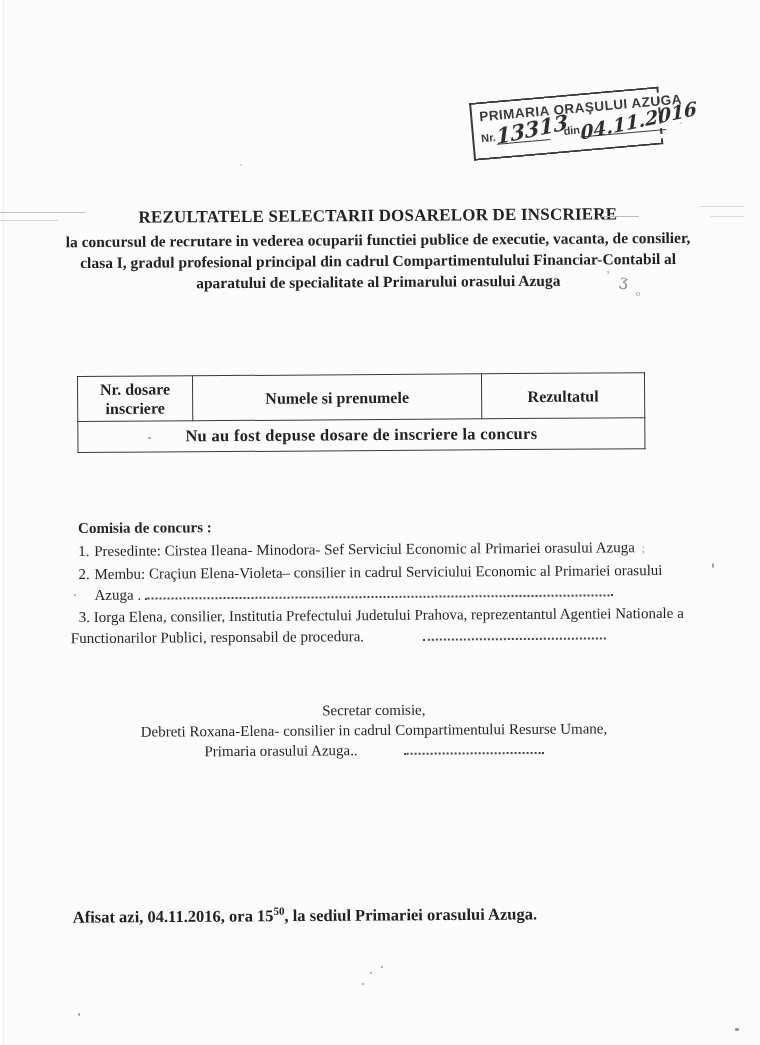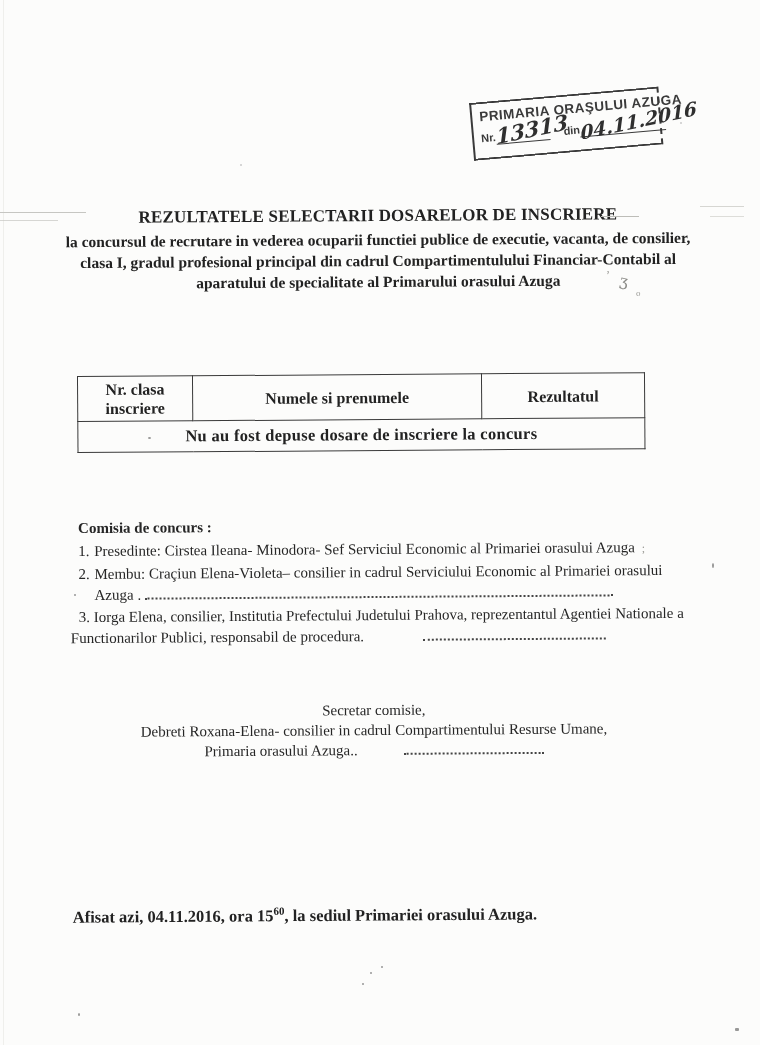--- a/index.html
+++ b/index.html
@@ -96,21 +96,21 @@
       <span class="u" style="width:86px;"><span class="hand hand-date">04.11.2016</span></span>
     </div>
   </div>
 
   <div class="title">REZULTATELE SELECTARII DOSARELOR DE INSCRIERE</div>
   <div class="subtitle">la concursul de recrutare in vederea ocuparii functiei publice de executie, vacanta, de consilier, clasa I, gradul profesional principal din cadrul Compartimentulului Financiar-Contabil al aparatului de specialitate al Primarului orasului Azuga</div>
 
   <table class="res">
     <tbody>
         <tr>
-      <th class="c1">Nr. clasa inscriere</th>
+      <th class="c1">Nr. dosare inscriere</th>
       <th class="c2">Numele si prenumele</th>
       <th class="c3">Rezultatul</th>
     </tr>
     <tr>
       <td colspan="3">Nu au fost depuse dosare de inscriere la concurs</td>
     </tr>
   </tbody>
     </table>
 
   <div class="commission">
@@ -134,21 +134,21 @@
 
   <div class="secretary">
     <div>Secretar comisie,</div>
     <div>Debreti Roxana-Elena- consilier in cadrul Compartimentului Resurse Umane,</div>
     <div class="sec-line2">
       <span>Primaria orasului Azuga..</span><span class="leader"></span>
     </div>
   </div>
 
   <div class="footer">
-    <span>Afisat azi, 04.11.2016, ora 15</span><sup>60</sup><span>, la sediul Primariei orasului Azuga.</span>
+    <span>Afisat azi, 04.11.2016, ora 15</span><sup>50</sup><span>, la sediul Primariei orasului Azuga.</span>
   </div>
 
 </div>
 
 <div class="art edge"></div>
 <div class="art hline" style="left:0;top:212px;width:86px;"></div>
 <div class="art hline" style="left:0;top:220px;width:58px;opacity:.7;"></div>
 <div class="art dash" style="left:601px;top:216px;width:38px;"></div>
 <div class="art dash" style="left:700px;top:206px;width:44px;opacity:.6;"></div>
 <div class="art dash" style="left:710px;top:216px;width:34px;opacity:.5;"></div>

